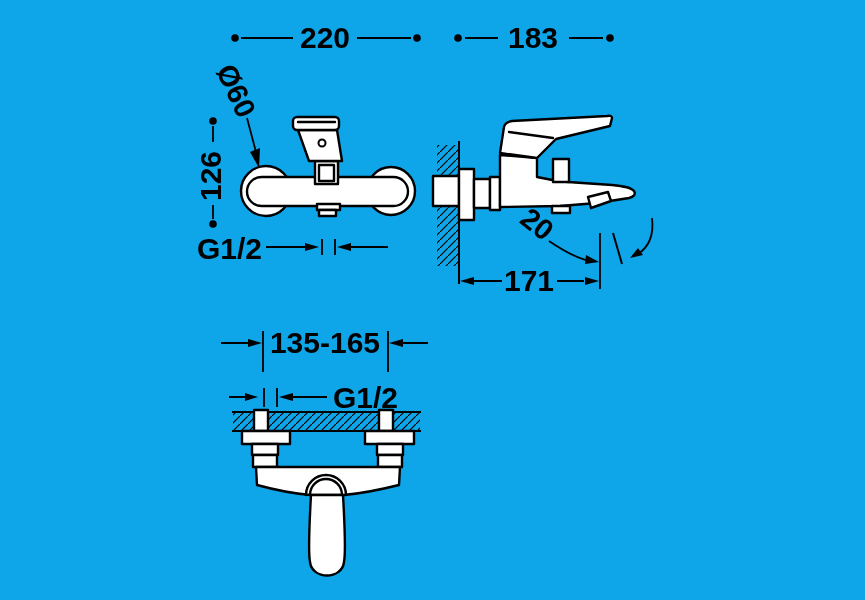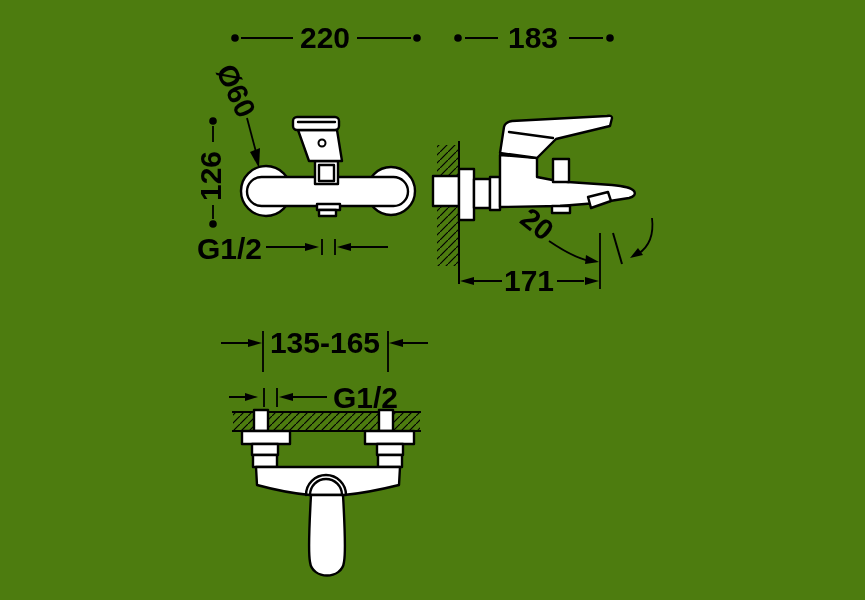--- a/index.html
+++ b/index.html
@@ -1,16 +1,16 @@
 <!DOCTYPE html>
 <html><head>
 <meta charset="utf-8">
 <style>
   html,body{margin:0;padding:0;background:#fff;}
-  .canvas{position:relative;width:865px;height:600px;background:#4d7c0f;overflow:hidden;}
+  .canvas{position:relative;width:865px;height:600px;background:#0ea5e9;overflow:hidden;}
   svg{display:block;}
   text{font:bold 30px "Liberation Sans","DejaVu Sans",sans-serif;fill:#000;}
   .small{font-size:29px;}
   .art{fill:#ffffff;stroke:#000000;stroke-width:2.4;stroke-linejoin:round;}
   .artn{fill:none;stroke:#000000;stroke-width:2.4;stroke-linejoin:round;stroke-linecap:round;}
   .thin{fill:none;stroke:#000000;stroke-width:2;stroke-linejoin:round;}
   .d{fill:none;stroke:#000000;stroke-width:1.8;}
   .f{fill:#000000;stroke:none;}
 </style>
 </head>

